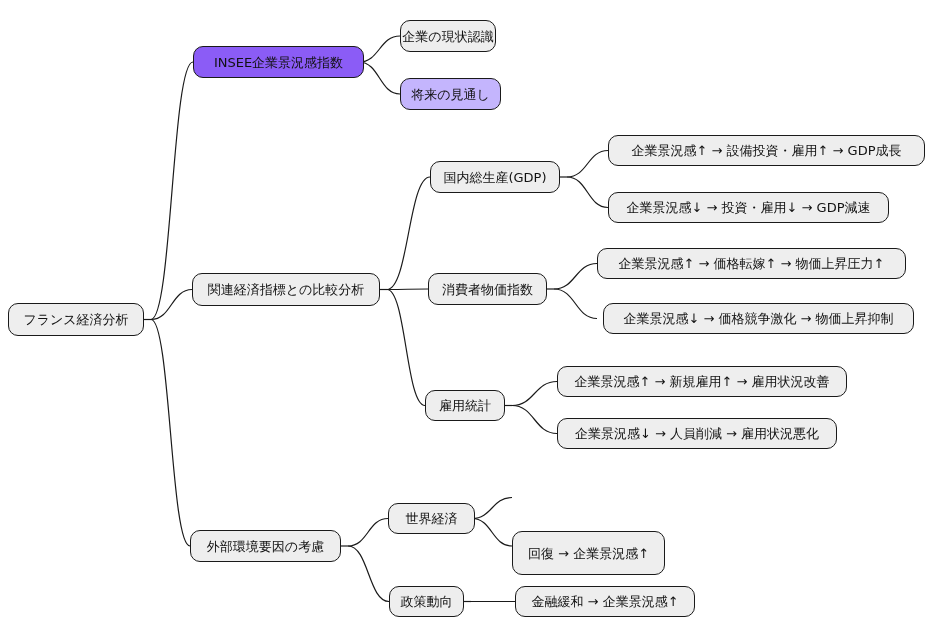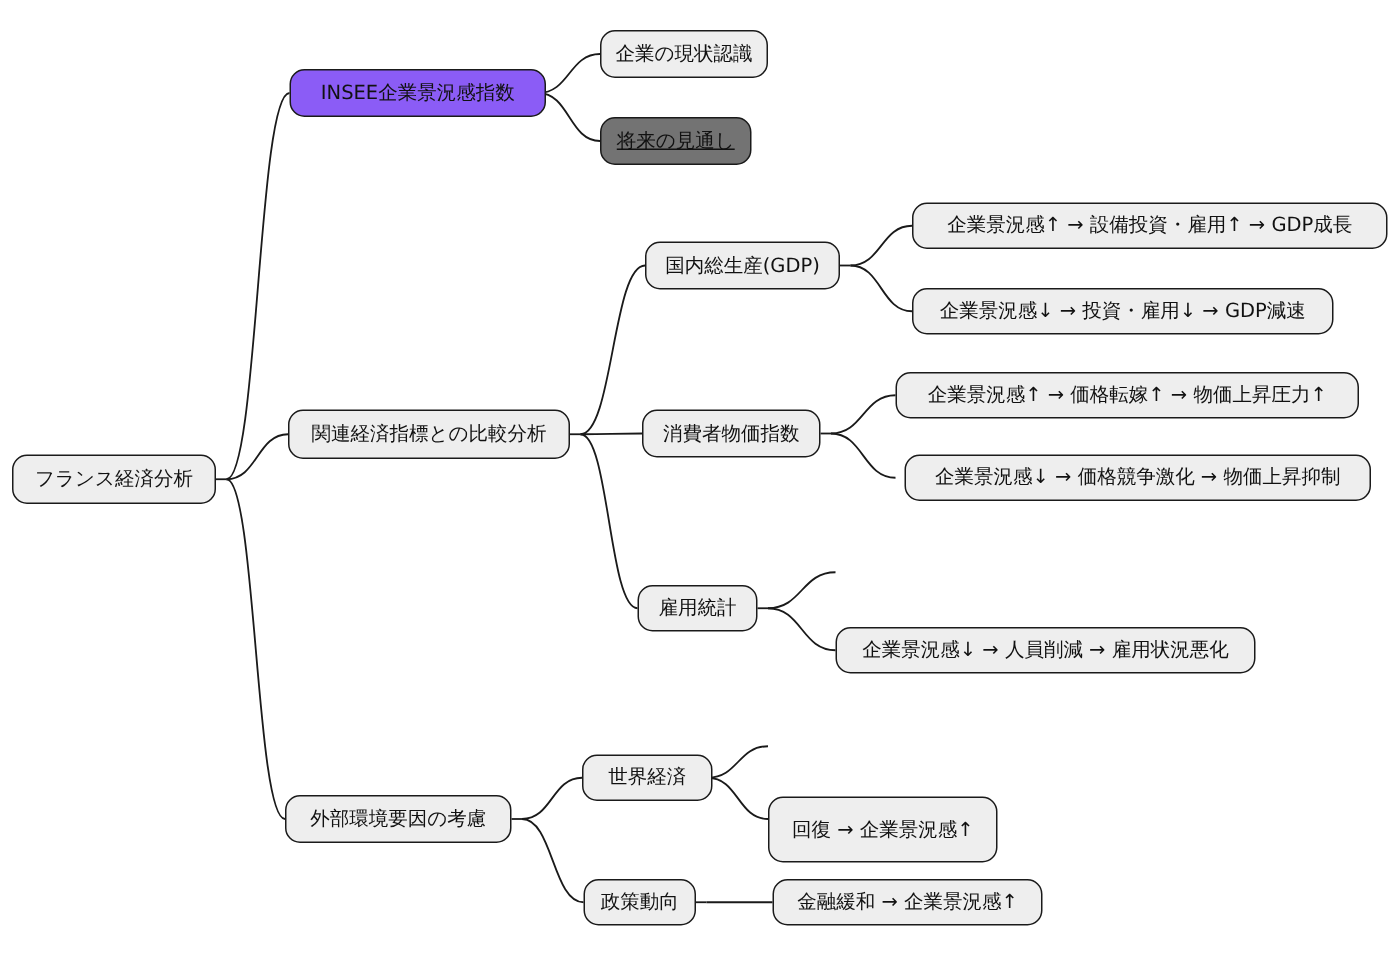--- a/index.html
+++ b/index.html
@@ -70,30 +70,31 @@
       <path d="M348,546 C368.5,546 368.5,601.5 389,601.5" fill="none" stroke="#1a1a1a" stroke-width="1.2"></path>
       <path d="M465,518.5 L472,518.5" fill="none" stroke="#1a1a1a" stroke-width="1.2"></path>
       <path d="M472,518.5 C492,518.5 492,497.5 512,497.5" fill="none" stroke="#1a1a1a" stroke-width="1.2"></path>
       <path d="M472,518.5 C492,518.5 492,546 512,546" fill="none" stroke="#1a1a1a" stroke-width="1.2"></path>
       <path d="M464,601.5 L471,601.5" fill="none" stroke="#1a1a1a" stroke-width="1.2"></path>
       <path d="M471,601.5 C493,601.5 493,601.5 515,601.5" fill="none" stroke="#1a1a1a" stroke-width="1.2"></path>
     </svg>
   <div id="nodes">
       <div class="node" style="left: 8px; top: 303px; width: 136px; height: 33px; background: rgb(238, 238, 238); border: 1.5px solid rgb(26, 26, 26);">フランス経済分析</div>
       <div class="node" style="left: 193px; top: 46px; width: 171px; height: 32px; background: #8b5cf6; border: 1.5px solid rgb(26, 26, 26);">INSEE企業景況感指数</div>
-      <div class="node" style="left: 400px; top: 20px; width: 112px; height: 32px; background: rgb(238, 238, 238); border: 1.5px solid rgb(26, 26, 26);">企業の現状認識</div>
-      <div class="node" style="left: 400px; top: 78px; width: 101px; height: 32px; background: #737373; border: 1.5px solid rgb(26, 26, 26); text-decoration: underline;">将来の見通し</div>
+      <div class="node" style="left: 400px; top: 20px; width: 96px; height: 32px; background: rgb(238, 238, 238); border: 1.5px solid rgb(26, 26, 26);">企業の現状認識</div>
+      <div class="node" style="left: 400px; top: 78px; width: 101px; height: 32px; background: #c4b5fd; border: 1.5px solid rgb(26, 26, 26);">将来の見通し</div>
       <div class="node" style="left: 192px; top: 273px; width: 188px; height: 33px; background: rgb(238, 238, 238); border: 1.5px solid rgb(26, 26, 26);">関連経済指標との比較分析</div>
       <div class="node" style="left: 430px; top: 161px; width: 130px; height: 32px; background: rgb(238, 238, 238); border: 1.5px solid rgb(26, 26, 26);">国内総生産(GDP)</div>
       <div class="node" style="left: 608px; top: 135px; width: 317px; height: 31px; background: rgb(238, 238, 238); border: 1.5px solid rgb(26, 26, 26);">企業景況感↑ → 設備投資・雇用↑ → GDP成長</div>
       <div class="node" style="left: 608px; top: 192px; width: 281px; height: 31px; background: rgb(238, 238, 238); border: 1.5px solid rgb(26, 26, 26);">企業景況感↓ → 投資・雇用↓ → GDP減速</div>
       <div class="node" style="left: 428px; top: 273px; width: 119px; height: 32px; background: rgb(238, 238, 238); border: 1.5px solid rgb(26, 26, 26);">消費者物価指数</div>
       <div class="node" style="left: 597px; top: 248px; width: 309px; height: 31px; background: rgb(238, 238, 238); border: 1.5px solid rgb(26, 26, 26);">企業景況感↑ → 価格転嫁↑ → 物価上昇圧力↑</div>
       <div class="node" style="left: 603px; top: 303px; width: 311px; height: 31px; background: rgb(238, 238, 238); border: 1.5px solid rgb(26, 26, 26);">企業景況感↓ → 価格競争激化 → 物価上昇抑制</div>
       <div class="node" style="left: 425px; top: 390px; width: 80px; height: 31px; background: rgb(238, 238, 238); border: 1.5px solid rgb(26, 26, 26);">雇用統計</div>
+      <div class="node" style="left: 557px; top: 366px; width: 290px; height: 31px; background: rgb(238, 238, 238); border: 1.5px solid rgb(26, 26, 26);">企業景況感↑ → 新規雇用↑ → 雇用状況改善</div>
       <div class="node" style="left: 557px; top: 418px; width: 280px; height: 31px; background: rgb(238, 238, 238); border: 1.5px solid rgb(26, 26, 26);">企業景況感↓ → 人員削減 → 雇用状況悪化</div>
       <div class="node" style="left: 190px; top: 530px; width: 151px; height: 32px; background: rgb(238, 238, 238); border: 1.5px solid rgb(26, 26, 26);">外部環境要因の考慮</div>
       <div class="node" style="left: 388px; top: 503px; width: 87px; height: 31px; background: rgb(238, 238, 238); border: 1.5px solid rgb(26, 26, 26); text-align: center;">世界経済</div>
       <div class="node" style="left: 512px; top: 531px; width: 153px; height: 44px; background: rgb(238, 238, 238); border: 1.5px solid rgb(26, 26, 26);">回復 → 企業景況感↑</div>
       <div class="node" style="left: 389px; top: 586px; width: 75px; height: 31px; background: rgb(238, 238, 238); border: 1.5px solid rgb(26, 26, 26);">政策動向</div>
       <div class="node" style="left: 515px; top: 586px; width: 180px; height: 31px; background: rgb(238, 238, 238); border: 1.5px solid rgb(26, 26, 26);">金融緩和 → 企業景況感↑</div>
     </div>
 </div>
 
 </body></html>

